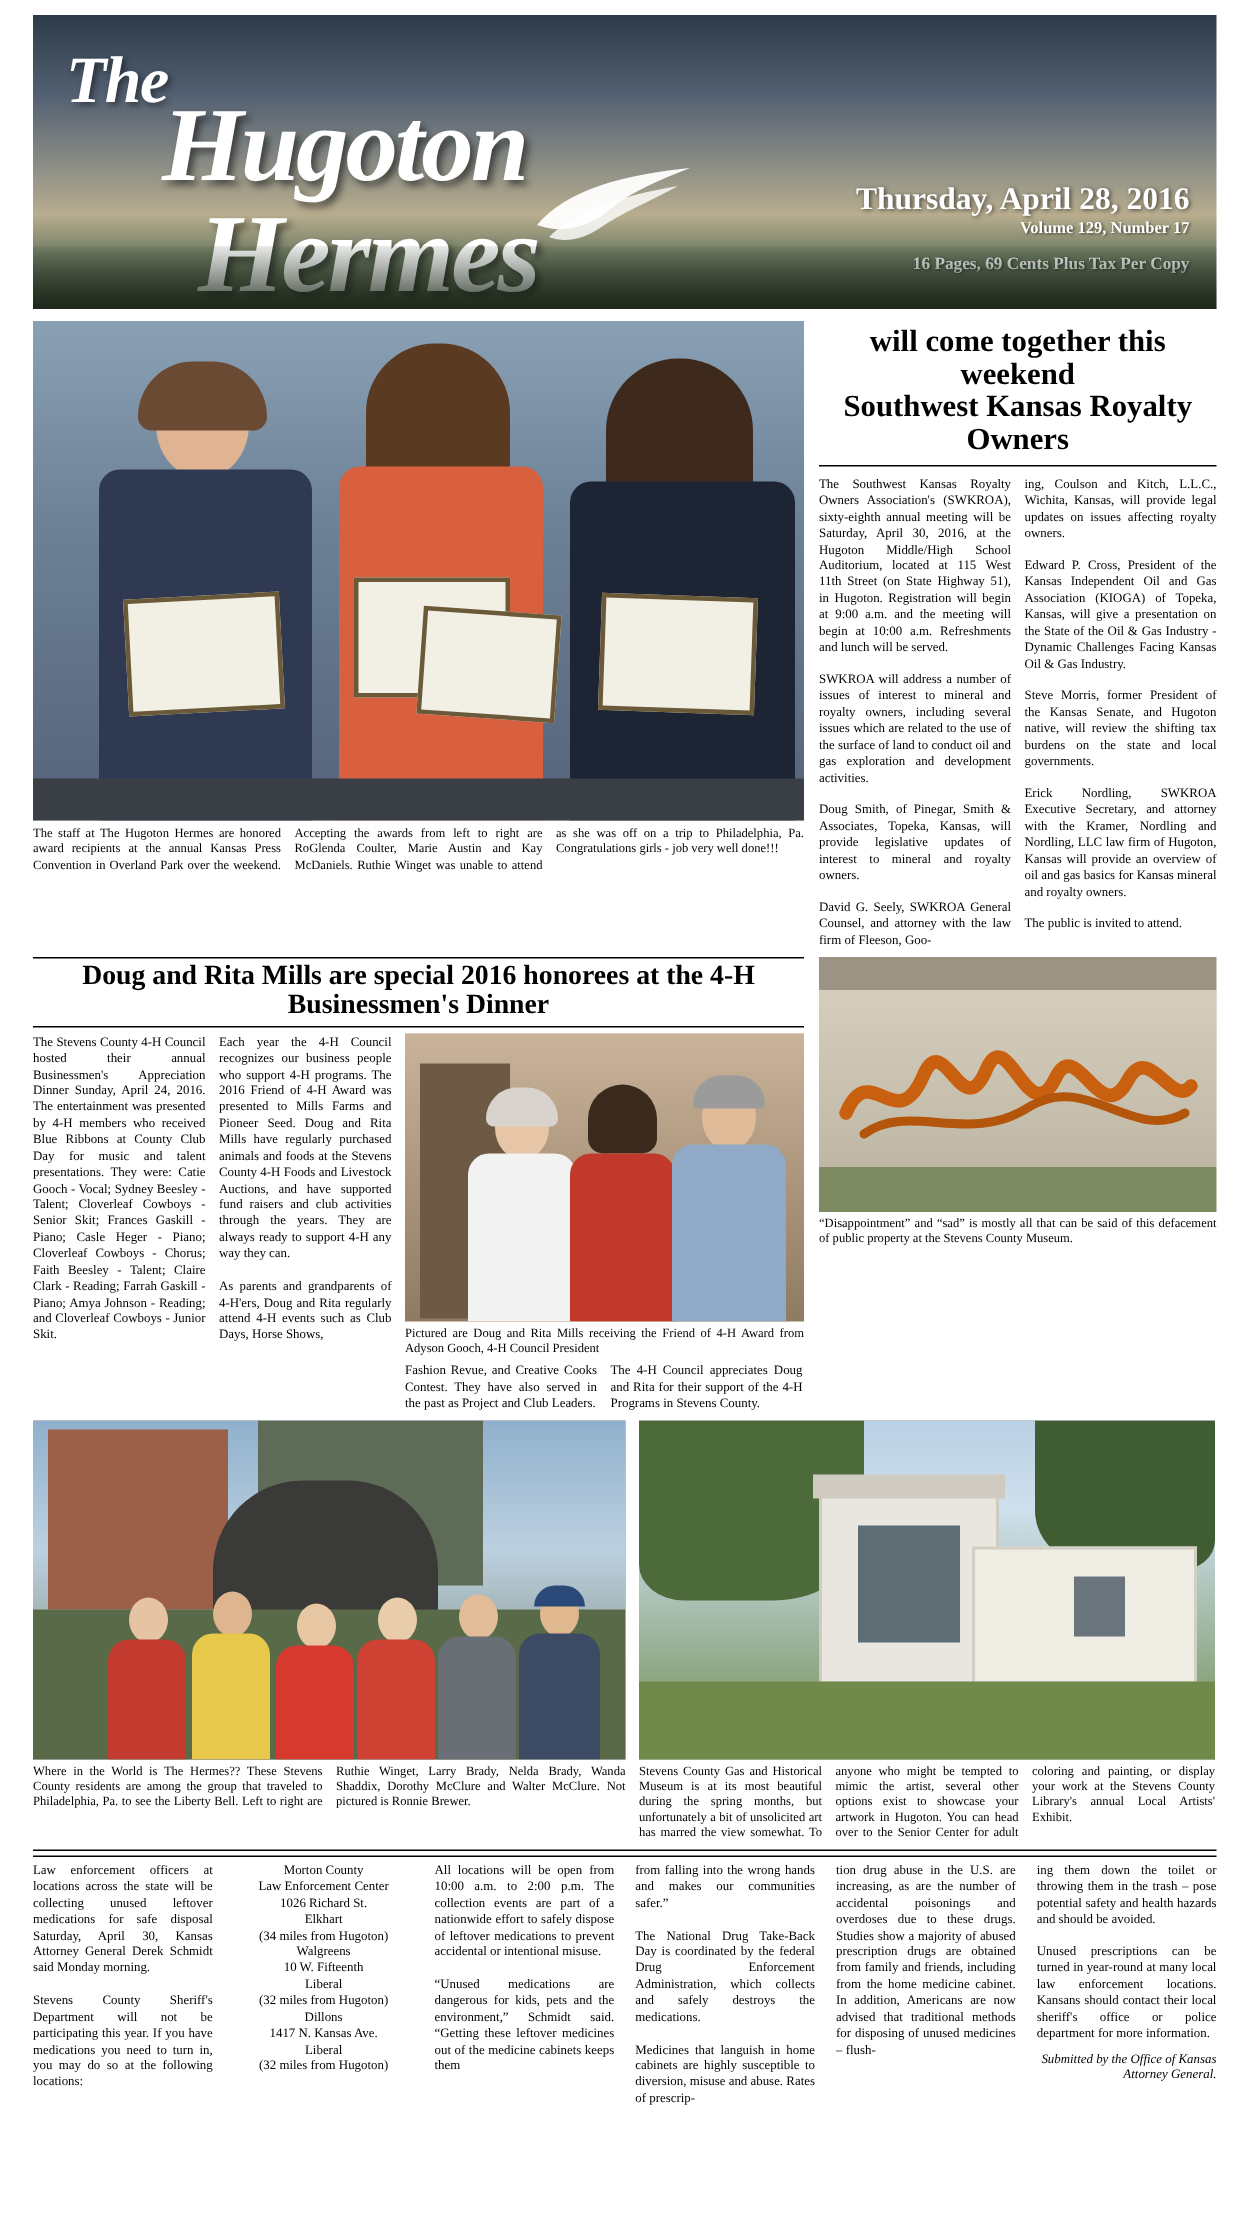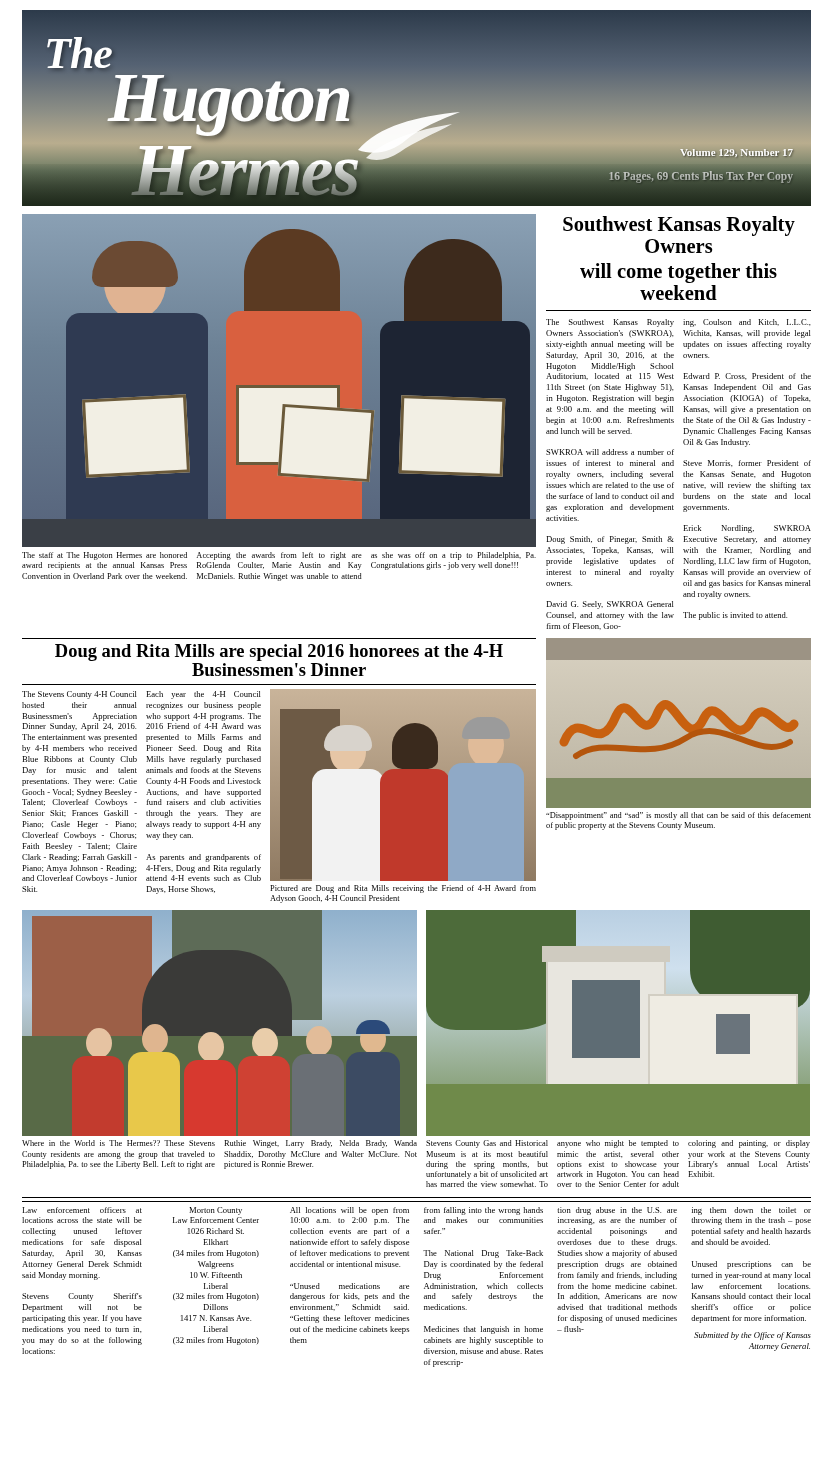--- a/index.html
+++ b/index.html
@@ -126,20 +126,21 @@
 <div class="page">
 
   <div class="masthead">
     <div class="mh-the">The</div>
     <div class="mh-hug">Hugoton</div>
     <div class="mh-her">Hermes</div>
     <svg class="mh-wing" viewBox="0 0 120 60">
       <path d="M10 44 C30 20, 70 10, 112 6 C92 14, 72 22, 58 34 C44 46, 26 50, 10 44 Z" fill="#ffffff" opacity="0.95"></path>
       <path d="M18 52 C36 34, 68 24, 104 18 C86 28, 66 36, 52 46 C40 54, 28 56, 18 52 Z" fill="#ffffff" opacity="0.8"></path>
     </svg>
+    <div class="mh-date">Thursday, April 28, 2016</div>
     <div class="mh-vol">Volume 129, Number 17</div>
     <div class="mh-pages">16 Pages, 69 Cents Plus Tax Per Copy</div>
   </div>
 
   <div class="top-wrap">
 
     <div class="top-left">
       <div class="photo-main ph">
         <div class="wall"></div>
 
@@ -161,22 +162,22 @@
           <div style="position:absolute;left:30px;top:-8px;width:98px;height:110px;background:#3d2a1c;border-radius:48px 48px 20px 20px;"></div>
           <div class="body" style="position:absolute;left:6px;top:74px;width:150px;height:226px;background:#1d2433;"></div>
           <div class="plaque" style="left:26px;top:150px;width:104px;height:78px;transform:rotate(2deg);"></div>
         </div>
         <div style="position:absolute;left:0;right:0;bottom:0;height:28px;background:#3a3f46;"></div>
       </div>
       <div class="cap" style="margin-top:4px;column-count:3;column-gap:9px;">The staff at The Hugoton Hermes are honored award recipients at the annual Kansas Press Convention in Overland Park over the weekend. Accepting the awards from left to right are RoGlenda Coulter, Marie Austin and Kay McDaniels. Ruthie Winget was unable to attend as she was off on a trip to Philadelphia, Pa. Congratulations girls - job very well done!!!</div>
     </div>
 
     <div class="top-right">
+      <div class="hl swkroa-head" style="margin-top:4px;">will come together this weekend</div>
       <div class="hl swkroa-head">Southwest Kansas Royalty Owners</div>
-      <div class="hl swkroa-head" style="margin-top:4px;">will come together this weekend</div>
       <div style="border-top:1px solid #000;margin-top:6px;"></div>
       <div class="swkroa-cols">
         <div class="c body-col" style="white-space:pre-line;">The Southwest Kansas Royalty Owners Association's (SWKROA), sixty-eighth annual meeting will be Saturday, April 30, 2016, at the Hugoton Middle/High School Auditorium, located at 115 West 11th Street (on State Highway 51), in Hugoton. Registration will begin at 9:00 a.m. and the meeting will begin at 10:00 a.m. Refreshments and lunch will be served.
 
 SWKROA will address a number of issues of interest to mineral and royalty owners, including several issues which are related to the use of the surface of land to conduct oil and gas exploration and development activities.
 
 Doug Smith, of Pinegar, Smith &amp; Associates, Topeka, Kansas, will provide legislative updates of interest to mineral and royalty owners.
 
 David G. Seely, SWKROA General Counsel, and attorney with the law firm of Fleeson, Goo-</div>
         <div class="c body-col" style="white-space:pre-line;">ing, Coulson and Kitch, L.L.C., Wichita, Kansas, will provide legal updates on issues affecting royalty owners.
@@ -216,20 +217,24 @@
               <div style="position:absolute;left:14px;top:-6px;width:46px;height:46px;background:#3a2a1d;border-radius:23px 23px 10px 10px;"></div>
               <div class="body" style="position:absolute;left:2px;top:40px;width:70px;height:112px;background:#c0392b;"></div>
             </div>
             <div class="fig" style="left:176px;width:80px;height:158px;">
               <div class="head" style="position:absolute;left:22px;top:0;width:36px;height:44px;background:#e0bb99;"></div>
               <div style="position:absolute;left:16px;top:-6px;width:48px;height:22px;background:#9b9b9b;border-radius:24px 24px 4px 4px;"></div>
               <div class="body" style="position:absolute;left:2px;top:40px;width:76px;height:118px;background:#8fa9c6;"></div>
             </div>
           </div>
           <div class="cap" style="margin-top:3px;">Pictured are Doug and Rita Mills receiving the Friend of 4-H Award from Adyson Gooch, 4-H Council President</div>
+          <div style="display:flex;gap:9px;margin-top:4px;">
+            <div class="body-col" style="width:128px;">Fashion Revue, and Creative Cooks Contest. They have also served in the past as Project and Club Leaders.</div>
+            <div class="body-col" style="width:128px;">The 4-H Council appreciates Doug and Rita for their support of the 4-H Programs in Stevens County.</div>
+          </div>
         </div>
       </div>
     </div>
 
     <div style="width:265px;">
       <div class="graffiti">
         <div style="position:absolute;inset:0;background:linear-gradient(180deg,#d9d2c2,#b9b2a0);"></div>
         <div style="position:absolute;left:0;right:0;top:0;height:22px;background:#9c9384;"></div>
         <div style="position:absolute;left:0;right:0;bottom:0;height:30px;background:#7e8a62;"></div>
         <svg viewBox="0 0 265 120" style="position:absolute;left:0;top:26px;width:265px;height:120px;">

